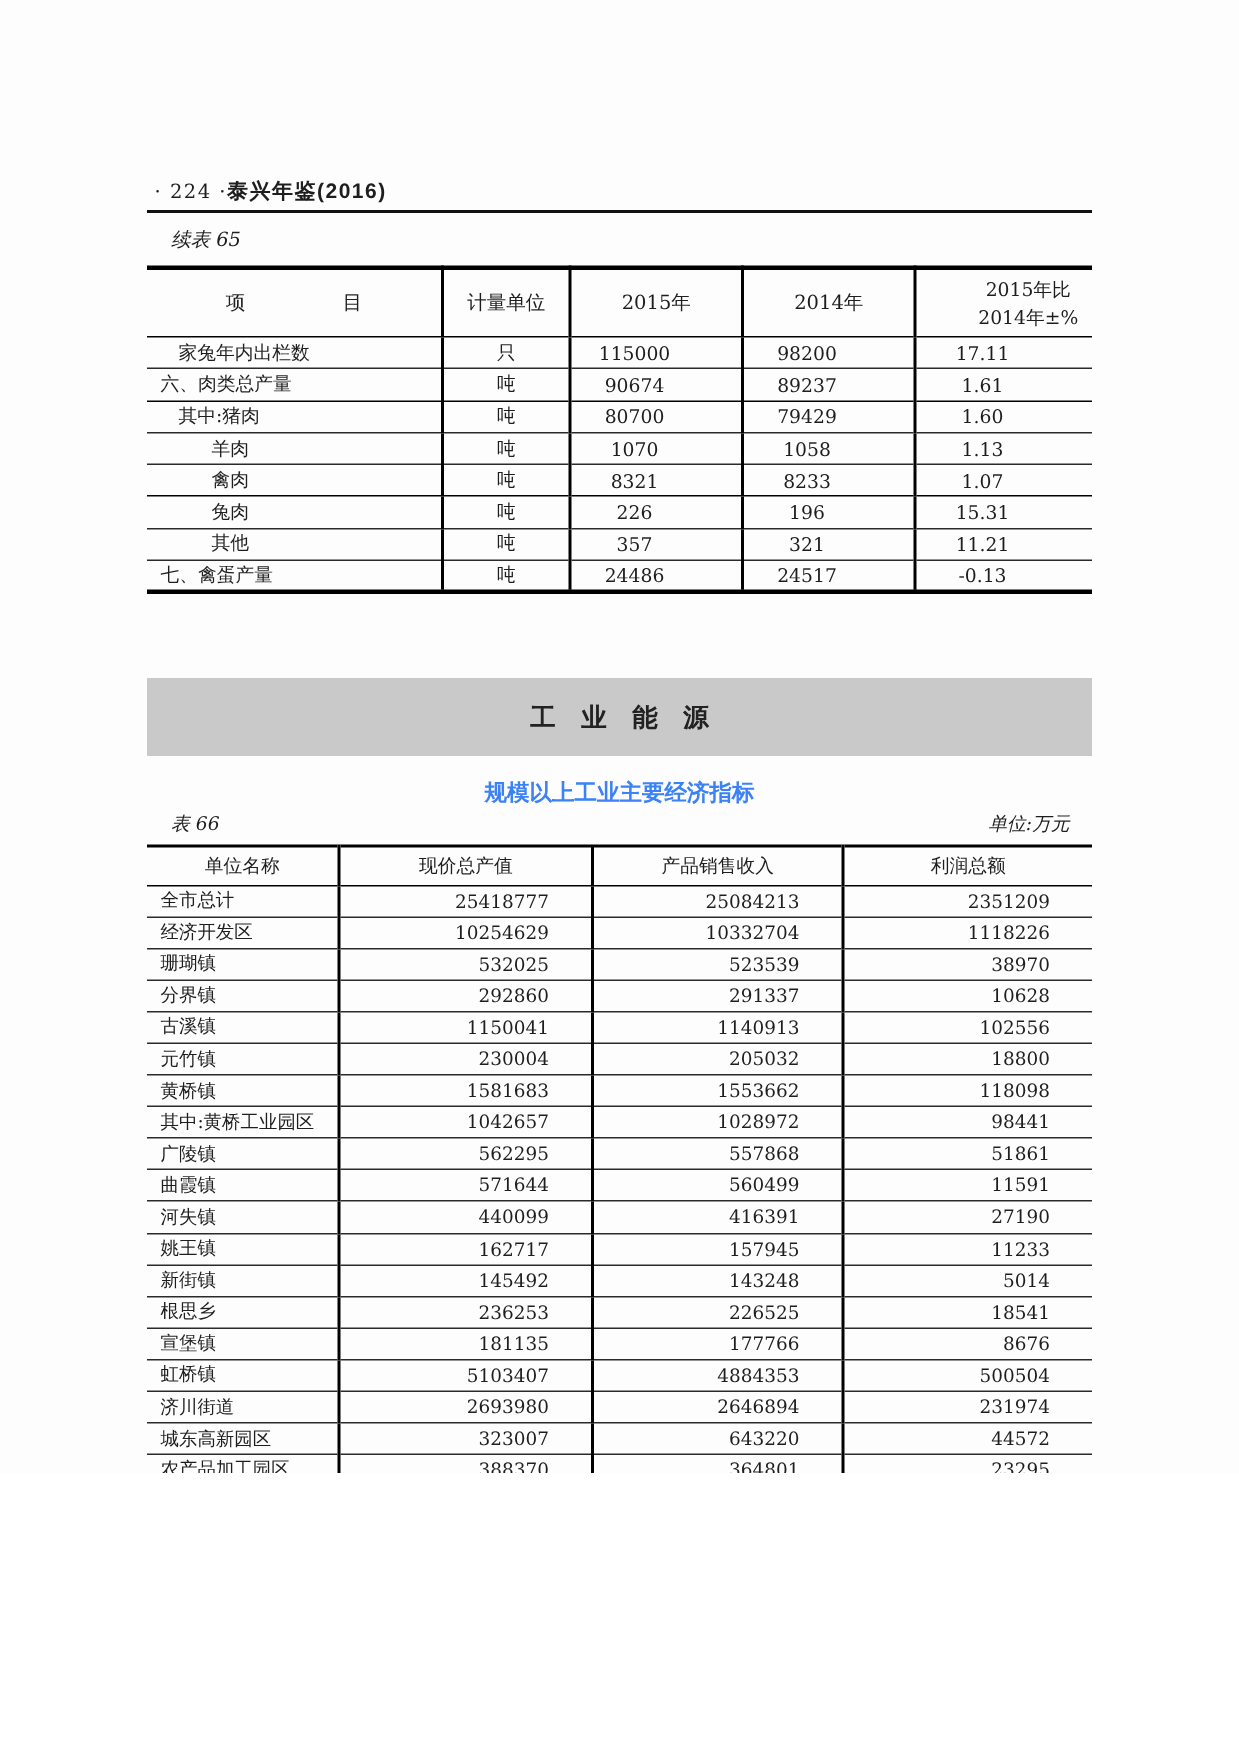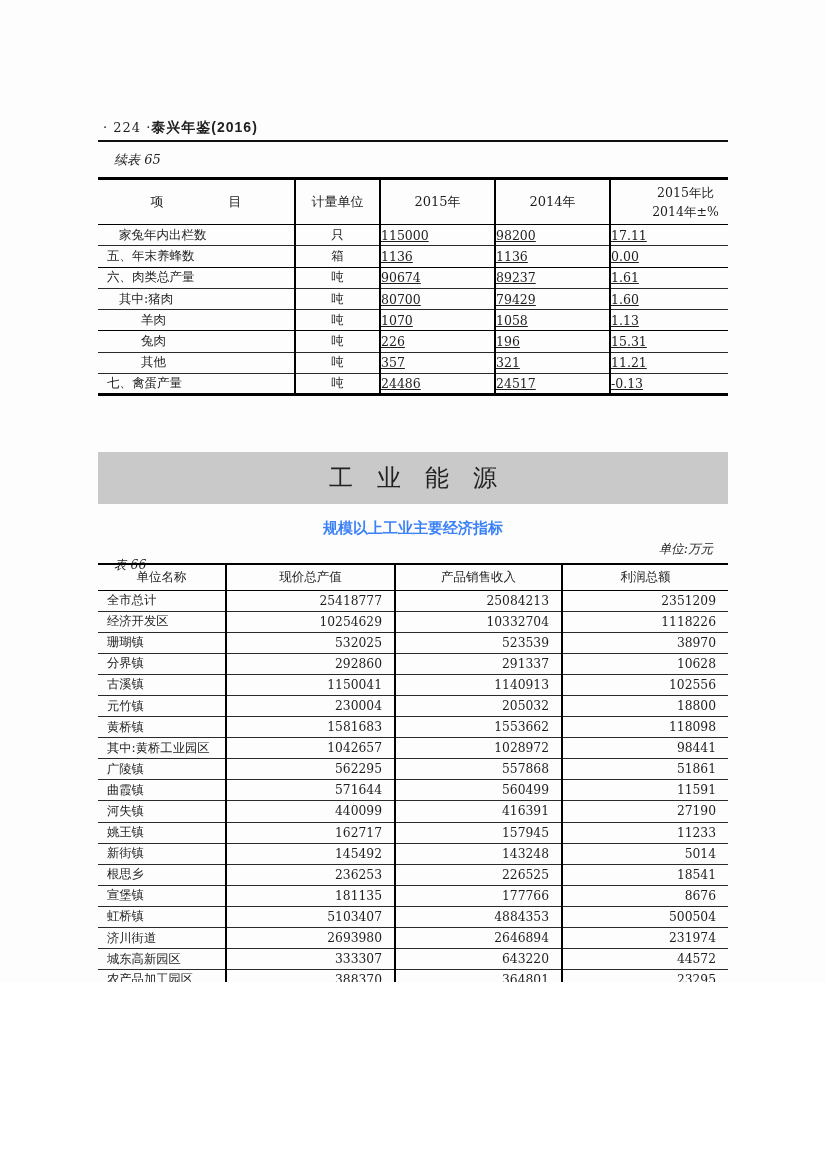--- a/index.html
+++ b/index.html
@@ -28,42 +28,42 @@
   .t65 th { height:46px; text-align:center; vertical-align:middle; border-bottom:1.5px solid #000; font-size:13px; }
   .t65 td { height:21.3px; border-top:1px solid #2a2a2a; }
   .t65 th + th, .t65 td + td { border-left:2px solid #000; }
   .t65 tbody tr:first-child td { border-top:none; }
   .t65 tbody tr:nth-child(3) td, .t65 tbody tr:nth-child(6) td, .t65 tbody tr:nth-child(9) td { border-top:1.8px solid #000; }
   .t65 .c-item { text-align:left; }
   .t65 .ind0 { padding-left:9px; }
   .t65 .ind1 { padding-left:21px; }
   .t65 .ind2 { padding-left:43px; }
   .t65 .c-unit { text-align:center; }
-  .t65 .c-num { text-align:left; padding-right:29px;text-decoration:underline; }
+  .t65 .c-num { text-align:center; padding-right:29px; }
   .hdr-2line { line-height:1.55; font-size:12.5px;padding-left:32px; }
 
   
   .banner { position:absolute; left:98px; top:452px; width:630px; height:52px; background:#c9c9c9;
             display:flex; align-items:center; justify-content:center; }
-  .banner-title { font-family:"Liberation Sans","DejaVu Sans",sans-serif; font-weight:normal; font-size:24px; color:#222; }
+  .banner-title { font-family:"Liberation Sans","DejaVu Sans",sans-serif; font-weight:bold; font-size:17px; color:#222; }
 
   .t66-title { position:absolute; left:98px; top:519px; width:630px; text-align:center;
                font-family:"Liberation Sans","DejaVu Sans",sans-serif; font-weight:bold; font-size:15px; color:#3b82f6; }
   .t66-meta { position:absolute; left:98px; top:541px; width:630px; font-size:12.5px; font-style:italic; }
-  .t66-meta .cap { position:absolute; left:16px; top:16px; }
+  .t66-meta .cap { position:absolute; left:16px; top:0; }
   .t66-meta .unit { position:absolute; right:15px; top:0; }
 
   
   .t66 { position:absolute; left:98px; top:563px; border-top:2.5px solid #000; border-bottom:2.5px solid #000; }
   .t66 th { height:26px; text-align:center; vertical-align:middle; border-bottom:1.5px solid #000; }
   .t66 td { height:21.1px; border-top:1px solid #2a2a2a; font-size:12.3px; }
   .t66 th + th, .t66 td + td { border-left:2px solid #000; }
   .t66 tbody tr:first-child td { border-top:none; }
   .t66 .c-name { text-align:left; padding-left:9px; }
-  .t66 .c-num { text-align:right; padding-right:12px; }
+  .t66 .c-num { text-align:right; padding-right:28px; }
 
   .t66-note { position:absolute; left:98px; top:1028px; font-size:17px; font-style:italic; letter-spacing:0.5px; }
 </style>
 </head>
 <body>
 
 <div class="page">
 
   <div class="page-header">
     <span class="num">· 224 ·</span><span class="book">泰兴年鉴(2016)</span>
@@ -94,27 +94,20 @@
     </thead>
     <tbody id="t65-body">
     <tr>
       <td class="c-item ind1">家兔年内出栏数</td>
       <td class="c-unit">只</td>
       <td class="c-num">115000</td>
       <td class="c-num">98200</td>
       <td class="c-num">17.11</td>
     </tr>
 
-    <tr>
-      <td class="c-item ind0">五、年末养蜂数</td>
-      <td class="c-unit">箱</td>
-      <td class="c-num">1136</td>
-      <td class="c-num">1136</td>
-      <td class="c-num">0.00</td>
-    </tr>
 
     <tr>
       <td class="c-item ind0">六、肉类总产量</td>
       <td class="c-unit">吨</td>
       <td class="c-num">90674</td>
       <td class="c-num">89237</td>
       <td class="c-num">1.61</td>
     </tr>
 
     <tr>
@@ -126,20 +119,27 @@
     </tr>
 
     <tr>
       <td class="c-item ind2">羊肉</td>
       <td class="c-unit">吨</td>
       <td class="c-num">1070</td>
       <td class="c-num">1058</td>
       <td class="c-num">1.13</td>
     </tr>
 
+    <tr>
+      <td class="c-item ind2">禽肉</td>
+      <td class="c-unit">吨</td>
+      <td class="c-num">8321</td>
+      <td class="c-num">8233</td>
+      <td class="c-num">1.07</td>
+    </tr>
 
     <tr>
       <td class="c-item ind2">兔肉</td>
       <td class="c-unit">吨</td>
       <td class="c-num">226</td>
       <td class="c-num">196</td>
       <td class="c-num">15.31</td>
     </tr>
 
     <tr>
@@ -302,21 +302,21 @@
 
     <tr>
       <td class="c-name">济川街道</td>
       <td class="c-num">2693980</td>
       <td class="c-num">2646894</td>
       <td class="c-num">231974</td>
     </tr>
 
     <tr>
       <td class="c-name">城东高新园区</td>
-      <td class="c-num">333307</td>
+      <td class="c-num">323007</td>
       <td class="c-num">643220</td>
       <td class="c-num">44572</td>
     </tr>
 
     <tr>
       <td class="c-name">农产品加工园区</td>
       <td class="c-num">388370</td>
       <td class="c-num">364801</td>
       <td class="c-num">23295</td>
     </tr>

